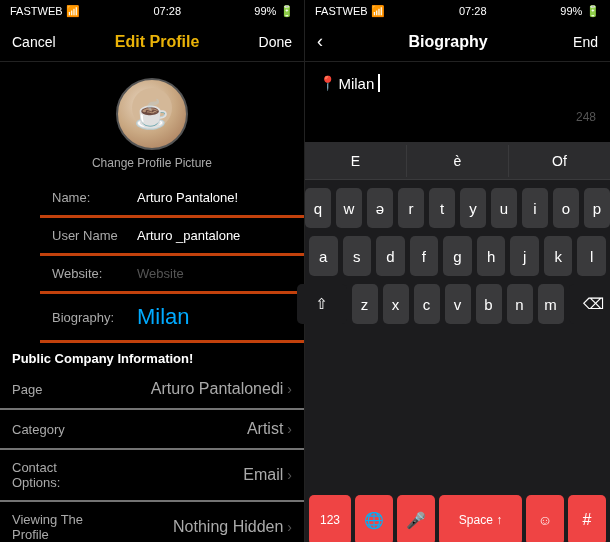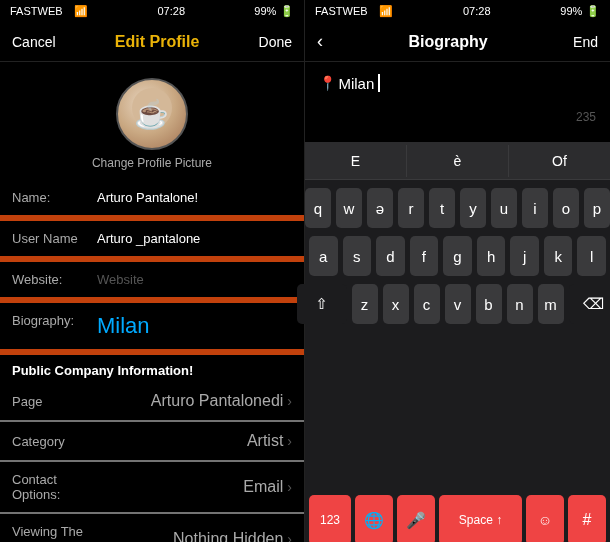--- a/index.html
+++ b/index.html
@@ -24,21 +24,21 @@
     }
 
     .status-bar {
       display: flex;
       justify-content: space-between;
       align-items: center;
       padding: 4px 10px;
       font-size: 11px;
       height: 22px;
     }
-    .status-left { display: flex; align-items: center; gap: 12px; }
+    .status-left { display: flex; align-items: center; gap: 4px; }
     .status-right { display: flex; align-items: center; gap: 4px; }
 
     .nav-bar {
       display: flex;
       justify-content: space-between;
       align-items: center;
       padding: 6px 12px;
       height: 40px;
       border-bottom: 1px solid #222;
     }
@@ -83,24 +83,25 @@
       font-size: 12px;
       margin-top: 6px;
     }
 
     .form-section {
       flex: 1;
       overflow: hidden;
     }
     .form-row {
       display: flex;
-      align-items: flex-start;
+      align-items: center;
       padding: 10px 12px;
-      border-bottom: 6px solid #c2410c;
+      border-bottom: 3px solid #c2410c;
       min-height: 38px;
+      margin-left: 40px;
     }
     .form-label {
       color: #aaa;
       font-size: 13px;
       width: 85px;
       flex-shrink: 0;
     }
     .form-value {
       color: #fff;
       font-size: 13px;
@@ -372,21 +373,21 @@
     <span class="right-title">Biography</span>
     <span class="right-done">End</span>
   </div>
 
   <div class="bio-text-area">
     <div class="bio-text">
       <span class="pin-icon">📍</span>
       <span>Milan</span>
       <span style="display:inline-block;width:2px;height:18px;background:#fff;margin-left:2px;animation:blink 1s step-end infinite;"></span>
     </div>
-    <span class="char-count">235</span>
+    <span class="char-count">248</span>
   </div>
 
   <div class="keyboard-area">
 
     <div class="keyboard-suggestions">
       <span class="suggestion">E</span>
       <span class="suggestion">è</span>
       <span class="suggestion">Of</span>
     </div>
 

